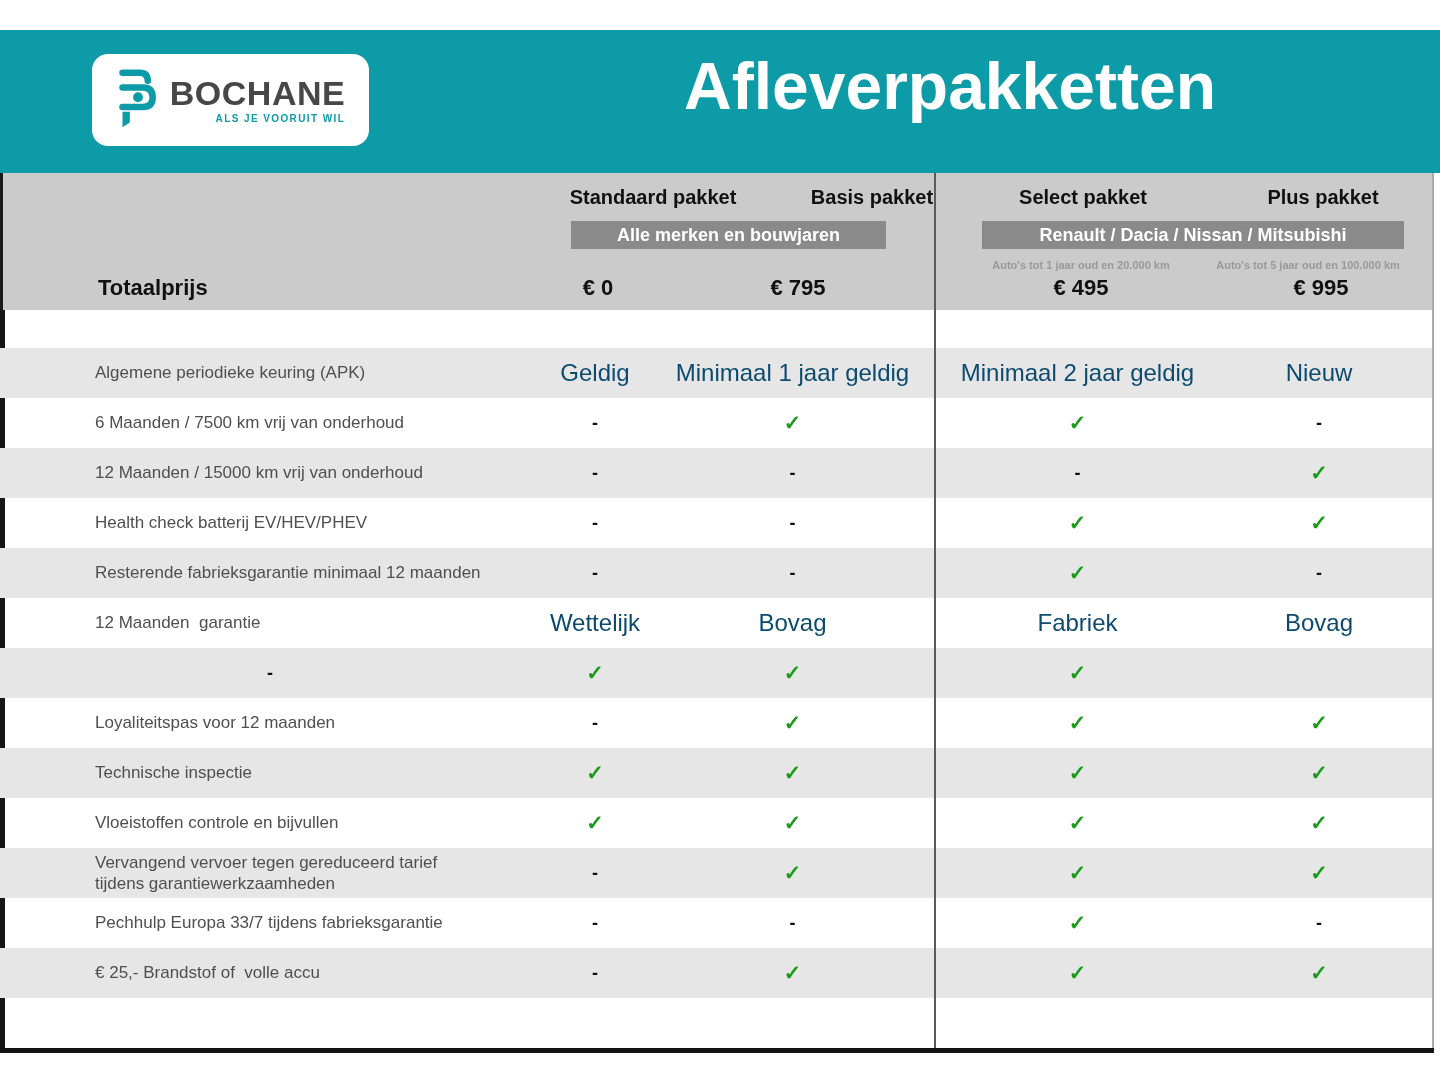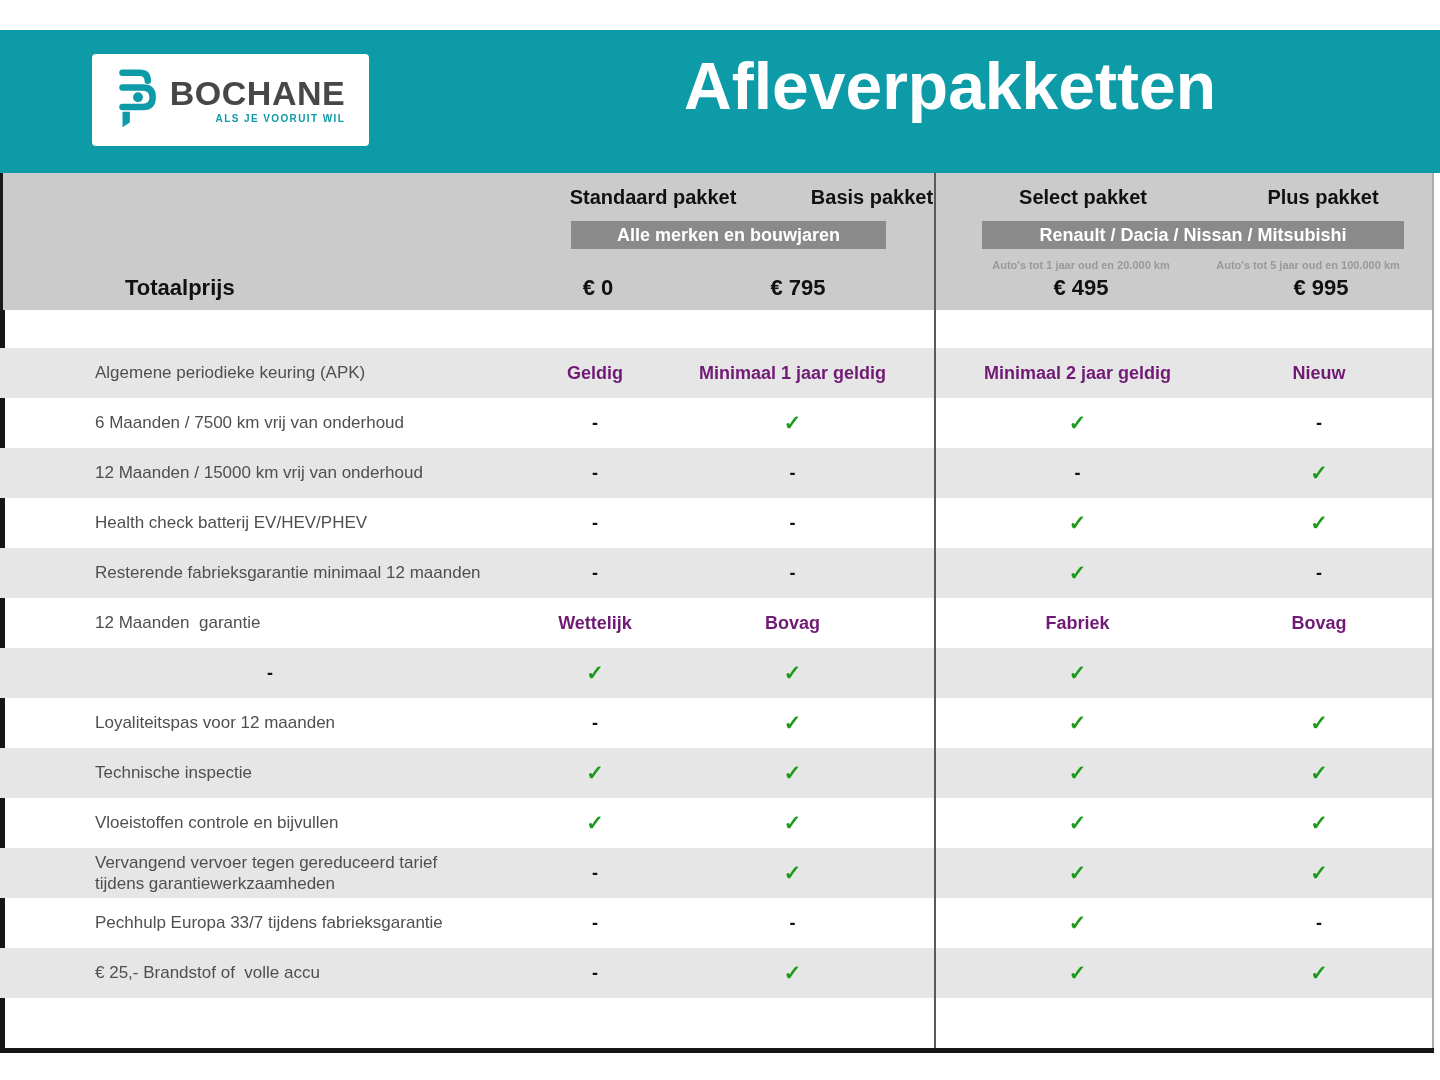--- a/index.html
+++ b/index.html
@@ -8,21 +8,21 @@
     background:#ffffff;
     font-family:"Liberation Sans", sans-serif;
   }
   
   .teal-band {
     position:absolute; left:0; top:30px; width:1440px; height:143px;
     background:#0d9ba8;
   }
   .logo-box {
     position:absolute; left:92px; top:24px; width:277px; height:92px;
-    background:#ffffff; border-radius:4px;
+    background:#ffffff; border-radius:16px;
     display:flex; align-items:center; justify-content:center; gap:10px;
   }
   .logo-text { display:flex; flex-direction:column; }
   .brand {
     font-size:34px; font-weight:bold; color:#47474a; letter-spacing:0.5px; line-height:1;
   }
   .tagline {
     align-self:flex-end; margin-top:3px;
     font-size:10px; font-weight:bold; color:#0d9ba8; letter-spacing:1.4px;
   }
@@ -54,21 +54,21 @@
   .banner.b1 { left:568px; width:315px; }
   .banner.b2 { left:979px; width:422px; }
   .note {
     position:absolute; top:86px; width:320px; text-align:center;
     font-size:11px; font-weight:bold; color:#999999;
   }
   .note.n1 { left:918px; }
   .note.n2 { left:1145px; }
   .totaal-label {
     position:absolute; left:95px; top:102px;
-    font-size:22px; font-weight:bold; color:#111;margin-left:27px;
+    font-size:22px; font-weight:bold; color:#111;
   }
   .price {
     position:absolute; top:102px; width:200px; text-align:center;
     font-size:22px; font-weight:bold; color:#111;
   }
   .price.p1 { left:495px; }
   .price.p2 { left:695px; }
   .price.p3 { left:978px; }
   .price.p4 { left:1218px; }
   
@@ -84,21 +84,21 @@
   .blackbar::before {
     content:""; position:absolute; left:0; top:0; width:5px; height:100%; background:#161616;
   }
   .flabel {
     padding-left:95px; padding-right:8px;
     font-size:17px; color:#4f4f4f; line-height:1.25; white-space:pre-wrap;
   }
   .fcell { display:flex; align-items:center; justify-content:center; }
   .fcell.check { color:#1b9a1b; font-size:21px; font-weight:bold; }
   .fcell.dash  { color:#111111; font-size:18px; font-weight:bold; }
-  .fcell.gtext { color:#701a75; font-size:18px; font-weight:bold; }
+  .fcell.gtext { color:#0c4a6e; font-size:24px; font-weight:normal; }
   .bottom-white { position:absolute; left:0; top:825px; width:100%; height:50px; background:#ffffff; }
   .divider {
     position:absolute; left:934px; top:0; width:2px; height:875px; background:#5a5a5c;
   }
   .bottom-line {
     position:absolute; left:0; top:1048px; width:1434px; height:5px; background:#141414;
   }
 </style>
 </head>
 <body>

